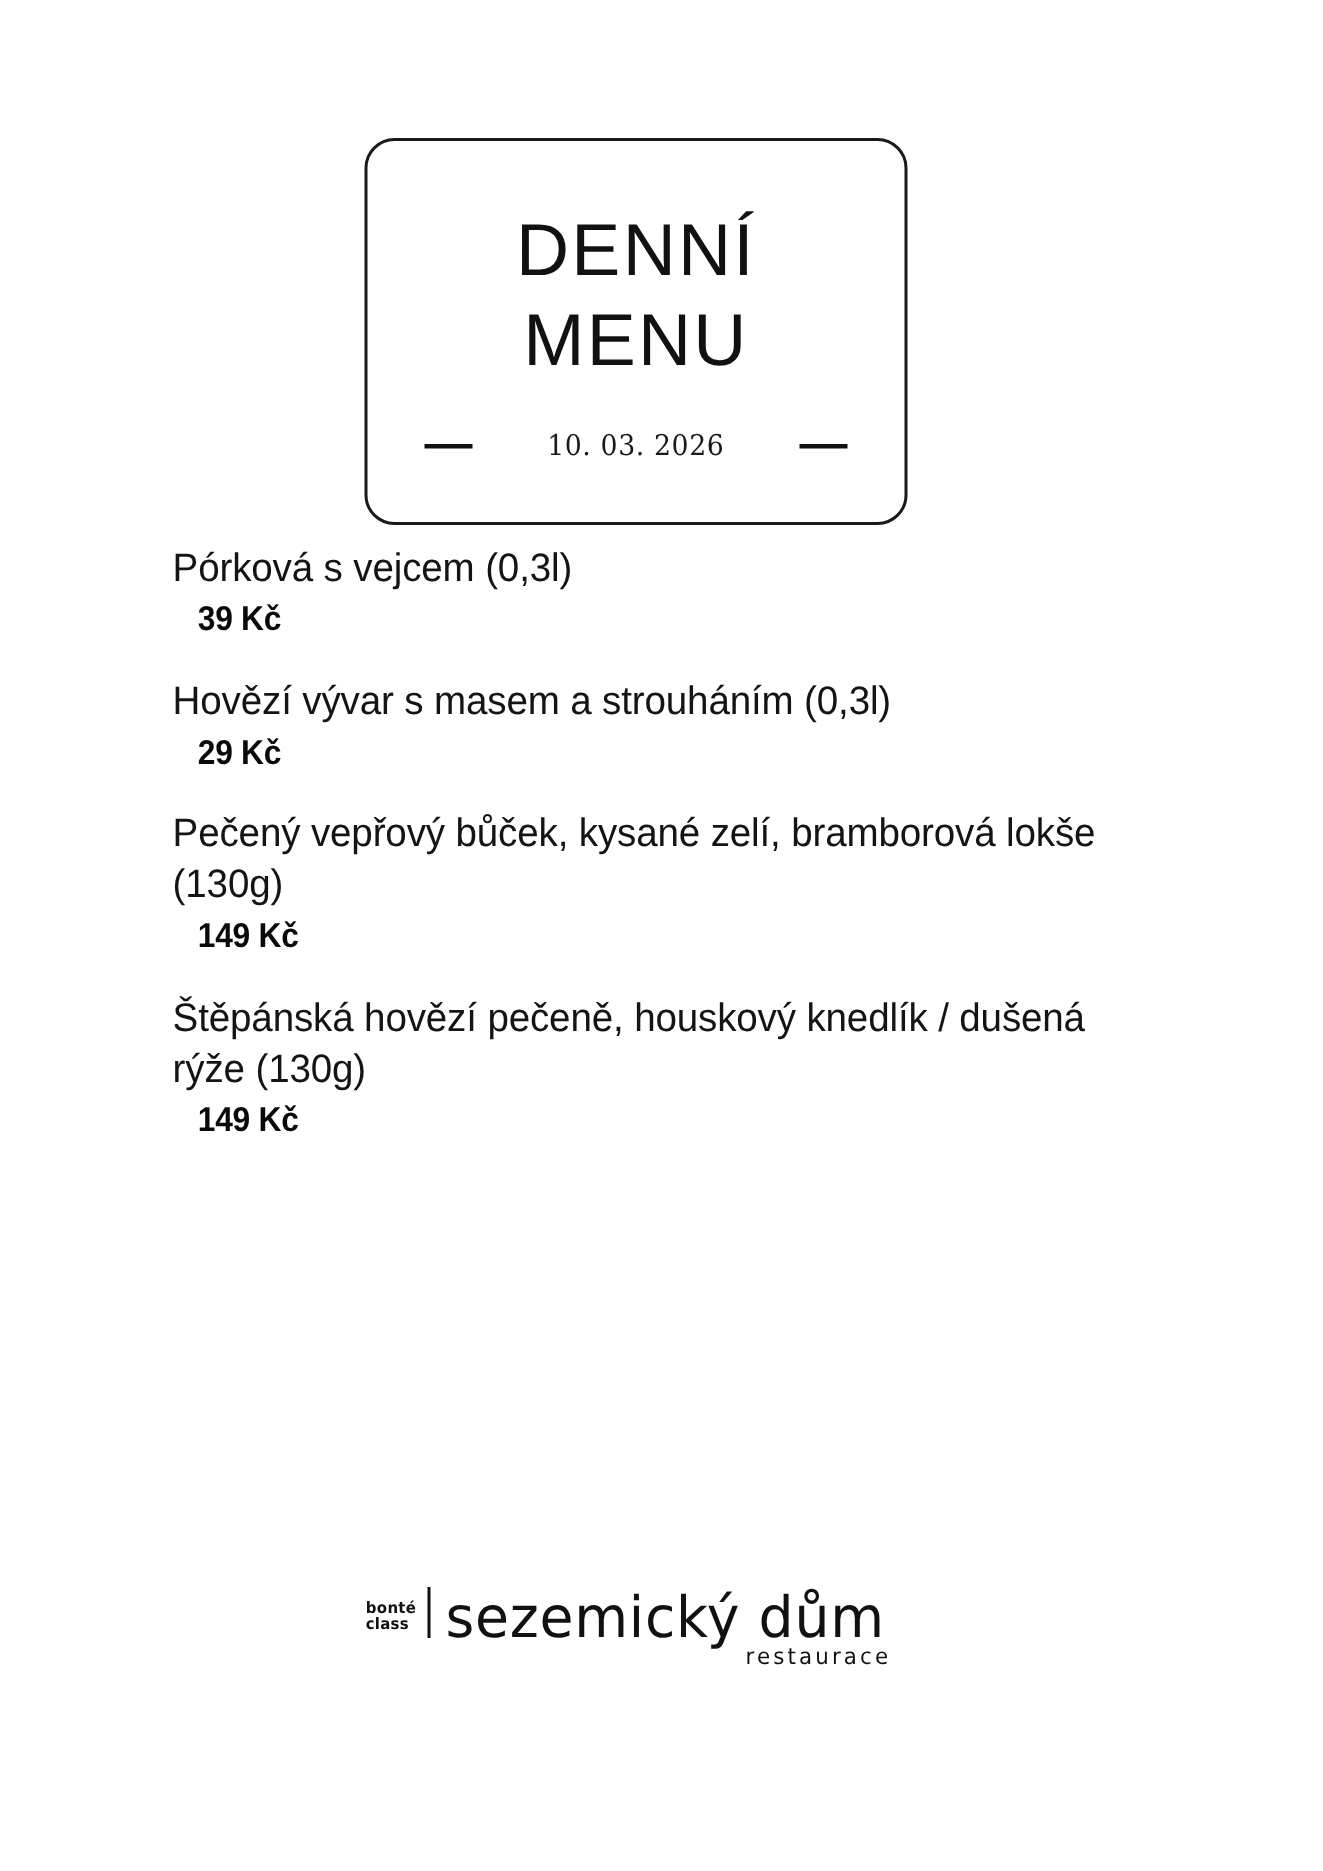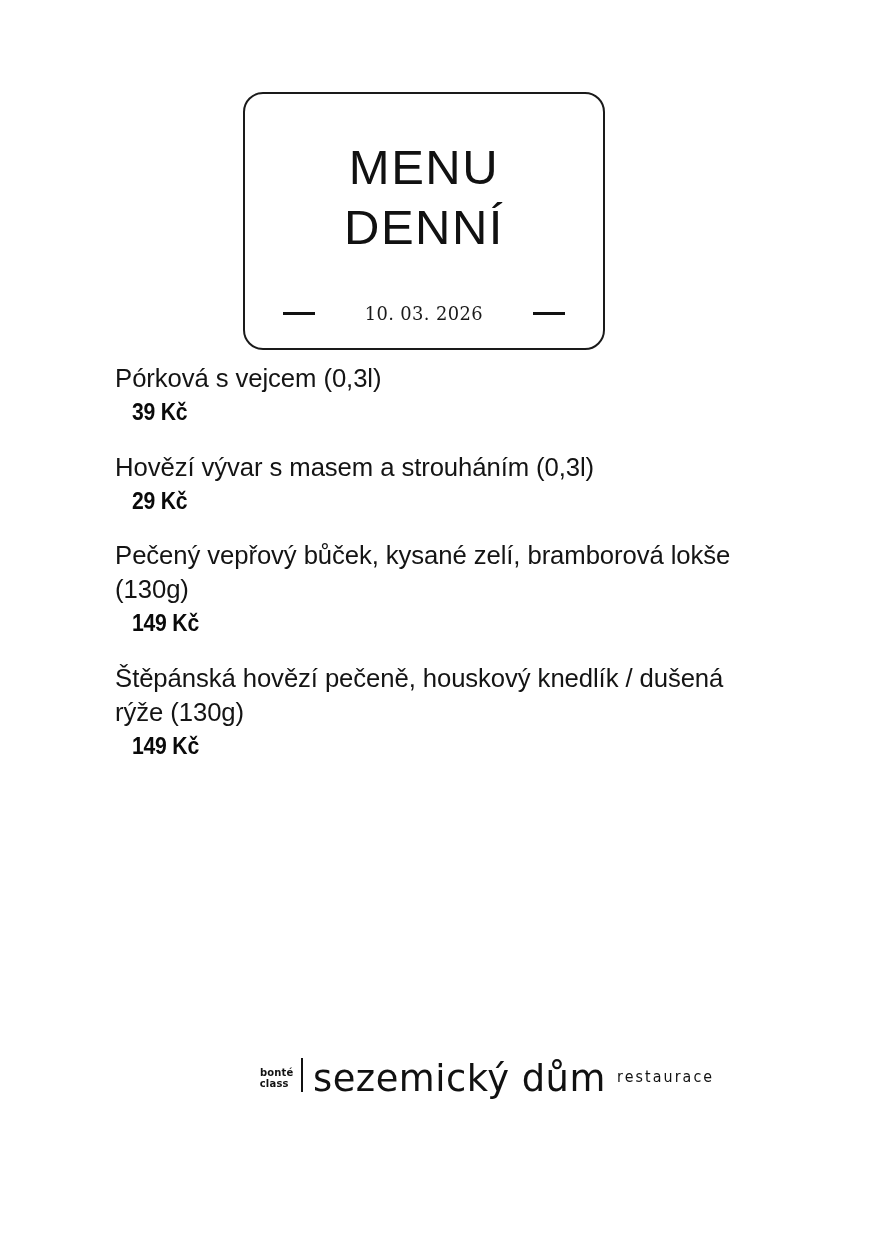--- a/index.html
+++ b/index.html
@@ -41,21 +41,21 @@
     letter-spacing: 1.5px;
     color: #111111;
     transform: scaleX(1.0);
   }
   .menu-title-line { display: block; white-space: nowrap; }
 
   .date-row {
     position: absolute;
     left: 0;
     right: 0;
-    top: 208px;
+    top: 192px;
     display: flex;
     align-items: center;
     justify-content: center;
     gap: 0px;
   }
   .dash {
     width: 32px;
     height: 3px;
     background: #111111;
     flex: 0 0 auto;
@@ -106,21 +106,20 @@
 
   
   .logo {
     position: absolute;
     left: 243px;
     top: 1058px;
     width: 400px;
     height: 62px;
     display: flex;
     align-items: flex-start;
-    margin-left: 16px;
   }
   .logo-badge {
     display: flex;
     flex-direction: column;
     justify-content: center;
     align-items: flex-start;
     padding-top: 6px;
     padding-right: 7px;
     border-right: 2.5px solid #111111;
     height: 34px;
@@ -131,22 +130,22 @@
     font-weight: 700;
     font-size: 10.5px;
     line-height: 11.5px;
     letter-spacing: 0.2px;
     color: #111111;
     transform: scaleX(0.95);
   }
   .logo-main-wrap {
     margin-left: 10px;
     display: flex;
-    flex-direction: row;
-    align-items: center;
+    flex-direction: column;
+    align-items: flex-end;
   }
   .logo-main {
     font-family: "DejaVu Sans", sans-serif;
     font-weight: 400;
     font-size: 38px;
     line-height: 40px;
     letter-spacing: 0.5px;
     color: #111111;
     white-space: nowrap;
     transform: scaleX(0.97);
@@ -164,22 +163,22 @@
     transform: scaleX(0.95);
     transform-origin: left center;
   }
 </style>
 </head>
 <body>
 
 <div class="header-card">
 
   <div class="menu-title">
+    <span class="menu-title-line">DENNÍ</span>
     <span class="menu-title-line">MENU</span>
-    <span class="menu-title-line">DENNÍ</span>
   </div>
 
   <div class="date-row">
     <span class="dash dash-left"></span>
     <span class="menu-date">10. 03. 2026</span>
     <span class="dash dash-right"></span>
   </div>
 
 </div>
 

